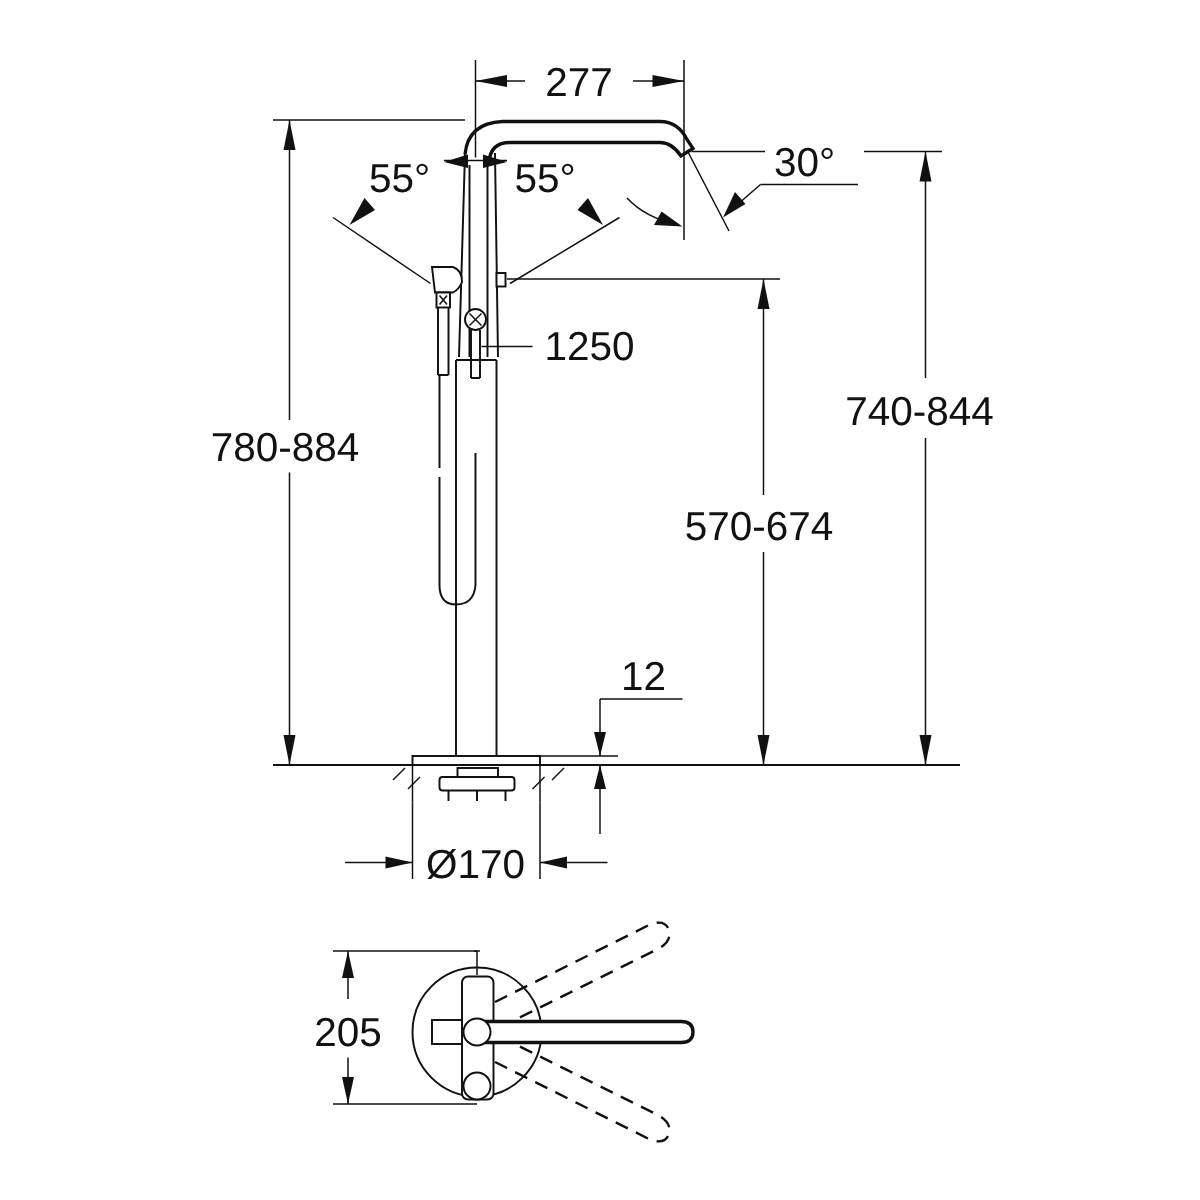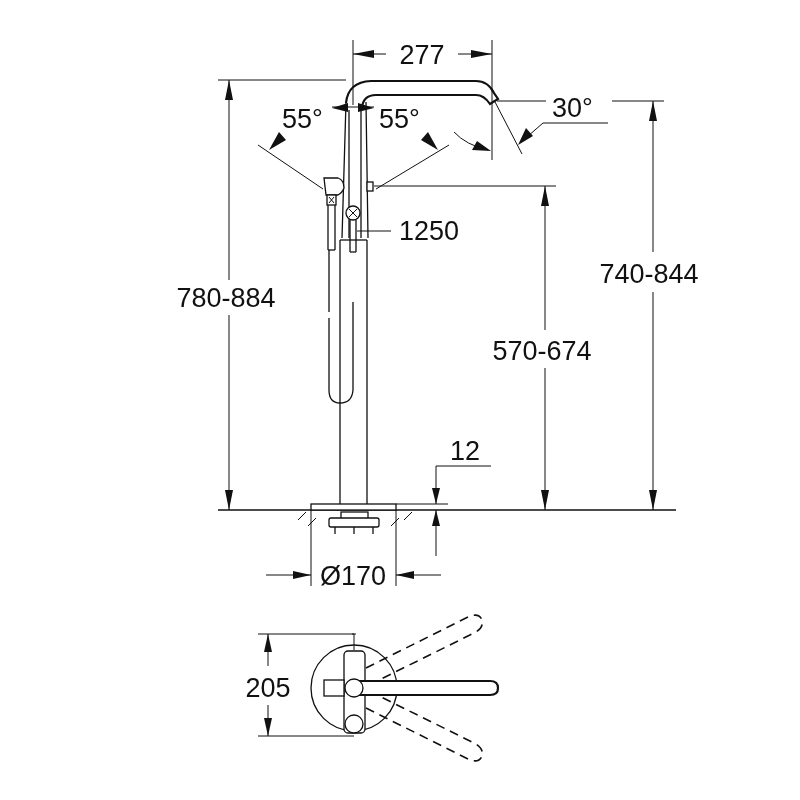--- a/index.html
+++ b/index.html
@@ -1,17 +1,17 @@
 <!DOCTYPE html>
 <html><head>
 <meta charset="utf-8">
 <style>
   html, body { margin: 0; padding: 0; background: #ffffff; }
   body { width: 800px; height: 800px; overflow: hidden; }
-  #drawing { position: absolute; left: 0; top: 0; width: 704px; height: 800px; margin-left: 36px; }
+  #drawing { position: absolute; left: 0; top: 0; width: 704px; height: 800px; }
   svg text { font-family: "Liberation Sans", "DejaVu Sans", sans-serif; fill: #111111; }
   .lbl { font-size: 27px; }
   .ln { stroke: #111111; fill: none; stroke-width: 1.3; }
   .thick { stroke: #111111; fill: none; stroke-width: 2.2; }
   .thin { stroke: #111111; fill: none; stroke-width: 1; }
   .dash { stroke: #111111; fill: none; stroke-width: 1.6; stroke-dasharray: 9 6; }
   .arrow { fill: #111111; stroke: none; }
   .white { fill: #ffffff; }
 </style>
 </head>

